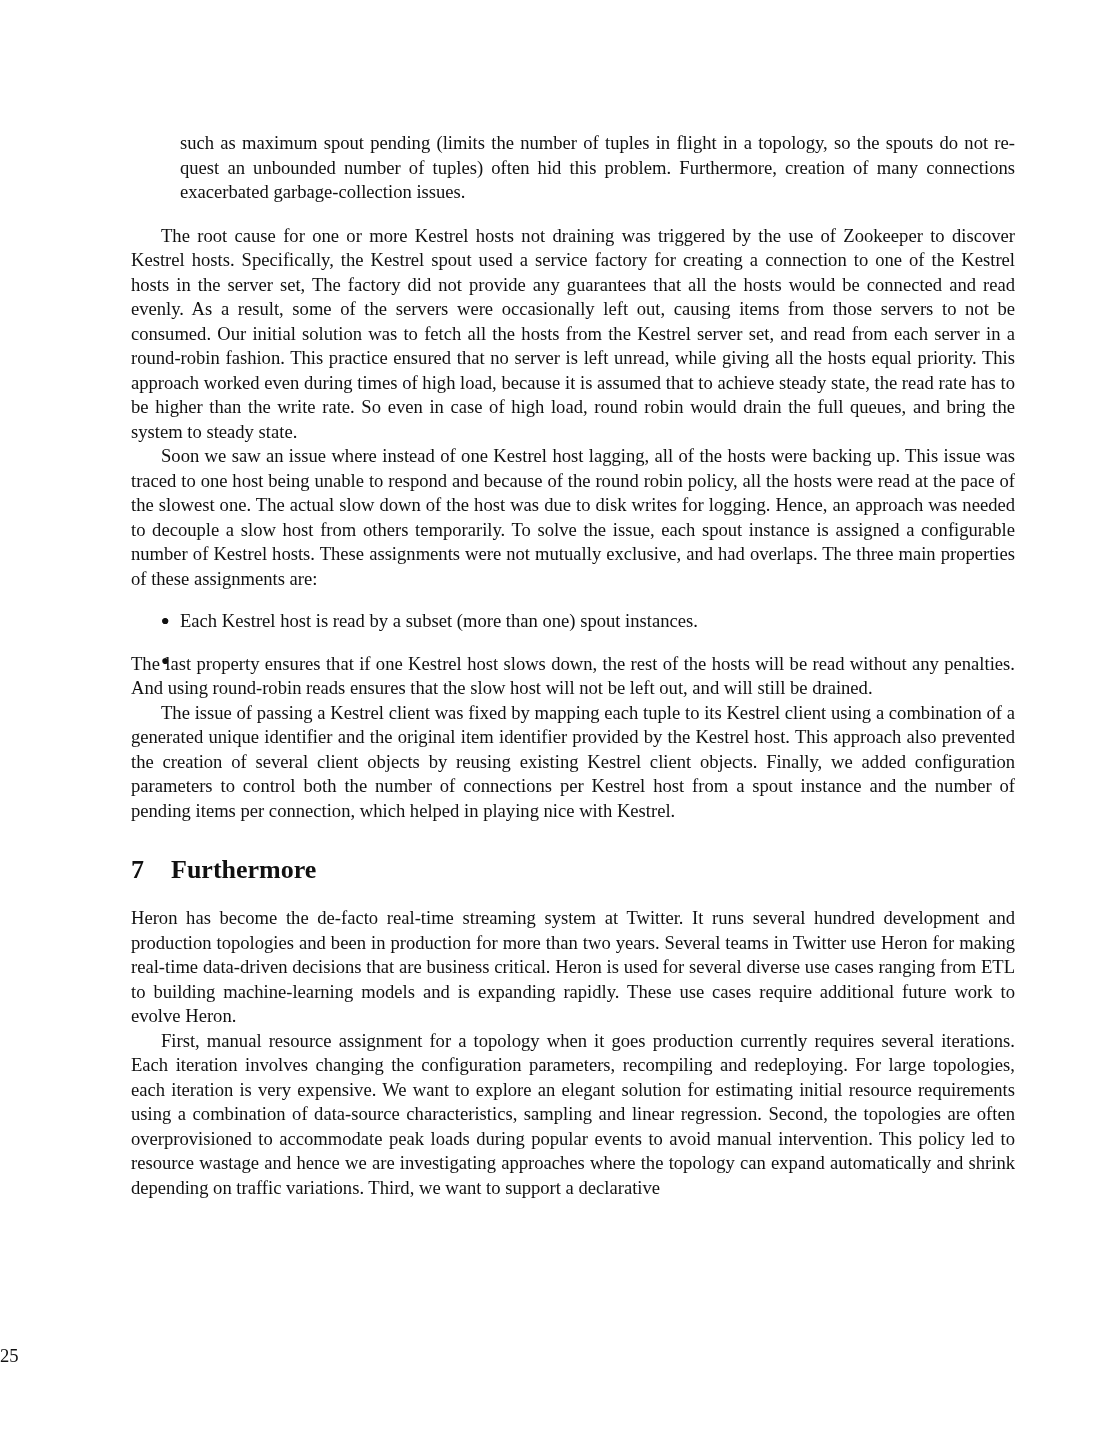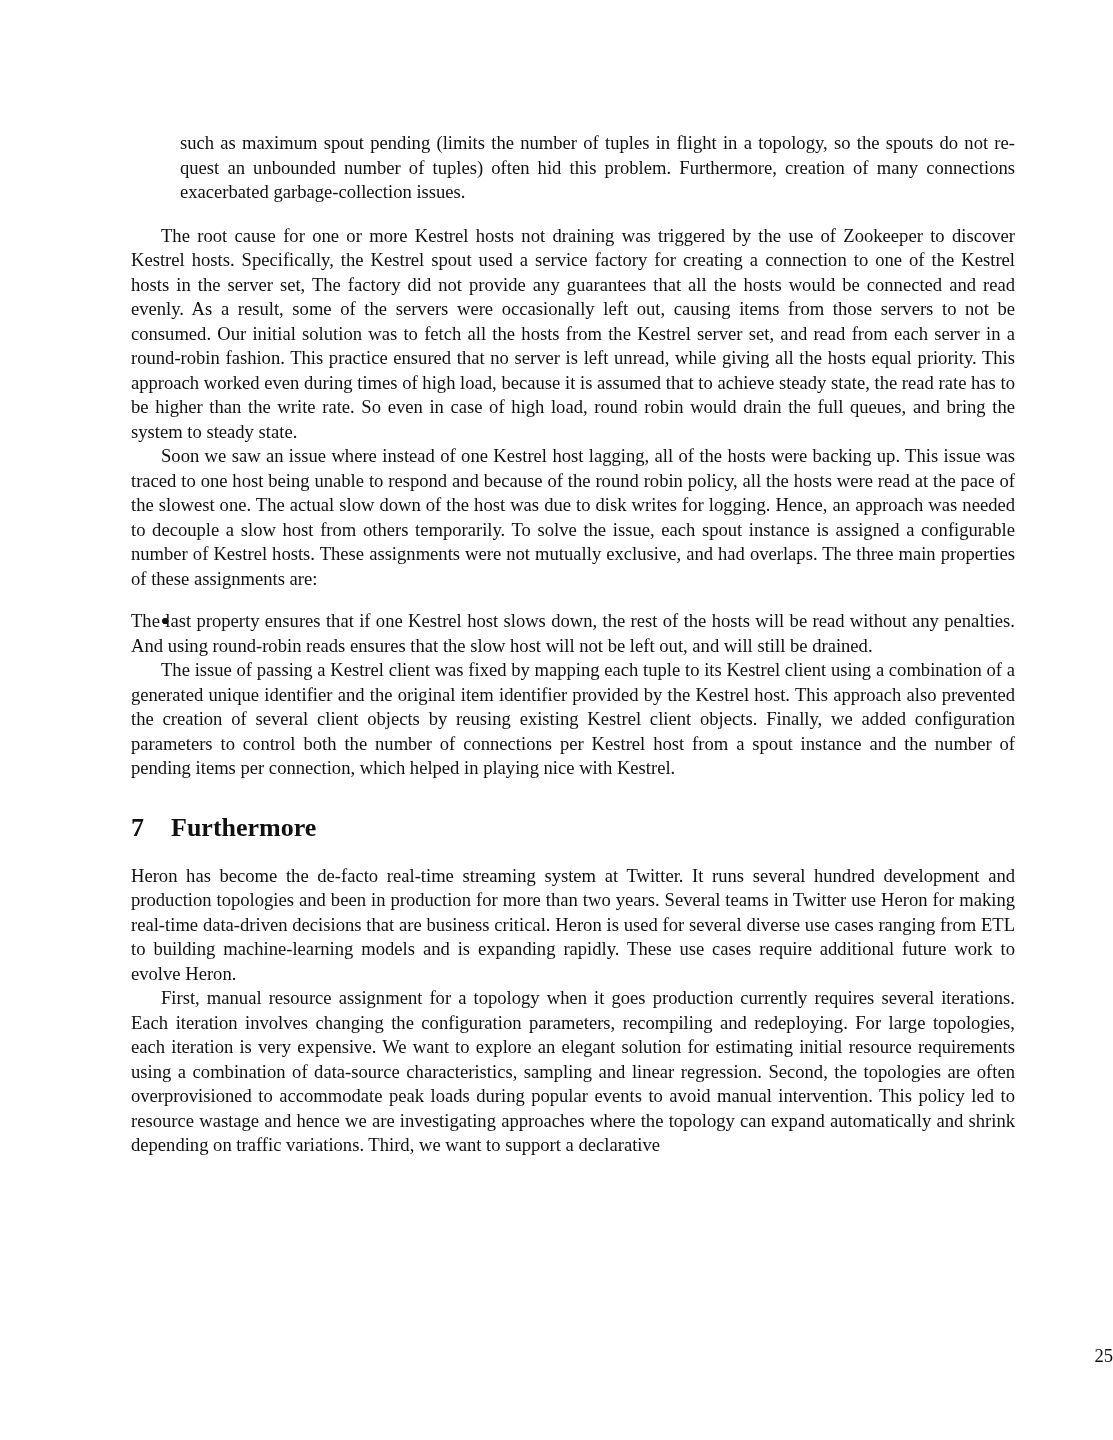--- a/index.html
+++ b/index.html
@@ -57,41 +57,42 @@
       font-weight: bold;
       display: flex;
       gap: 0;
     }
     h2 .num { width: 40px; display: inline-block; }
     .page-number {
       position: absolute;
       left: 0;
       width: 1113px;
       top: 1345px;
-      text-align: right;
+      text-align: left;
       font-size: 18.6px;
     }
   </style>
 </head>
 <body>
 
 <div class="page">
 
   <p class="continuation">such as maximum spout pending (limits the number of tuples in flight in a topology, so the spouts do not re­quest an unbounded number of tuples) often hid this problem. Furthermore, creation of many connections exacerbated garbage-collection issues.</p>
 
   <p class="indent">The root cause for one or more Kestrel hosts not draining was triggered by the use of Zookeeper to discover Kestrel hosts. Specifically, the Kestrel spout used a service factory for creating a connection to one of the Kestrel hosts in the server set, The factory did not provide any guarantees that all the hosts would be connected and read evenly.  As a result, some of the servers were occasionally left out, causing items from those servers to not be consumed. Our initial solution was to fetch all the hosts from the Kestrel server set, and read from each server in a round-robin fashion.  This practice ensured that no server is left unread, while giving all the hosts equal priority. This approach worked even during times of high load, because it is assumed that to achieve steady state, the read rate has to be higher than the write rate. So even in case of high load, round robin would drain the full queues, and bring the system to steady state.</p>
 
   <p class="indent">Soon we saw an issue where instead of one Kestrel host lagging, all of the hosts were backing up. This issue was traced to one host being unable to respond and because of the round robin policy, all the hosts were read at the pace of the slowest one. The actual slow down of the host was due to disk writes for logging. Hence, an approach was needed to decouple a slow host from others temporarily.  To solve the issue, each spout instance is assigned a configurable number of Kestrel hosts.  These assignments were not mutually exclusive, and had overlaps. The three main properties of these assignments are:</p>
 
   <ul class="bullets">
     <li>
       <span class="bullet">●</span>
     </li>
     <li>
       <span class="bullet">●</span>
+      <span>Each Kestrel host is read by a subset (more than one) spout instances.</span>
     </li>
     <li>
       <span class="bullet">●</span>
     </li>
   </ul>
 
   <p>The last property ensures that if one Kestrel host slows down, the rest of the hosts will be read without any penalties. And using round-robin reads ensures that the slow host will not be left out, and will still be drained.</p>
 
   <p class="indent">The issue of passing a Kestrel client was fixed by mapping each tuple to its Kestrel client using a combination of a generated unique identifier and the original item identifier provided by the Kestrel host. This approach also prevented the creation of several client objects by reusing existing Kestrel client objects.  Finally, we added configuration parameters to control both the number of connections per Kestrel host from a spout instance and the number of pending items per connection, which helped in playing nice with Kestrel.</p>
 

